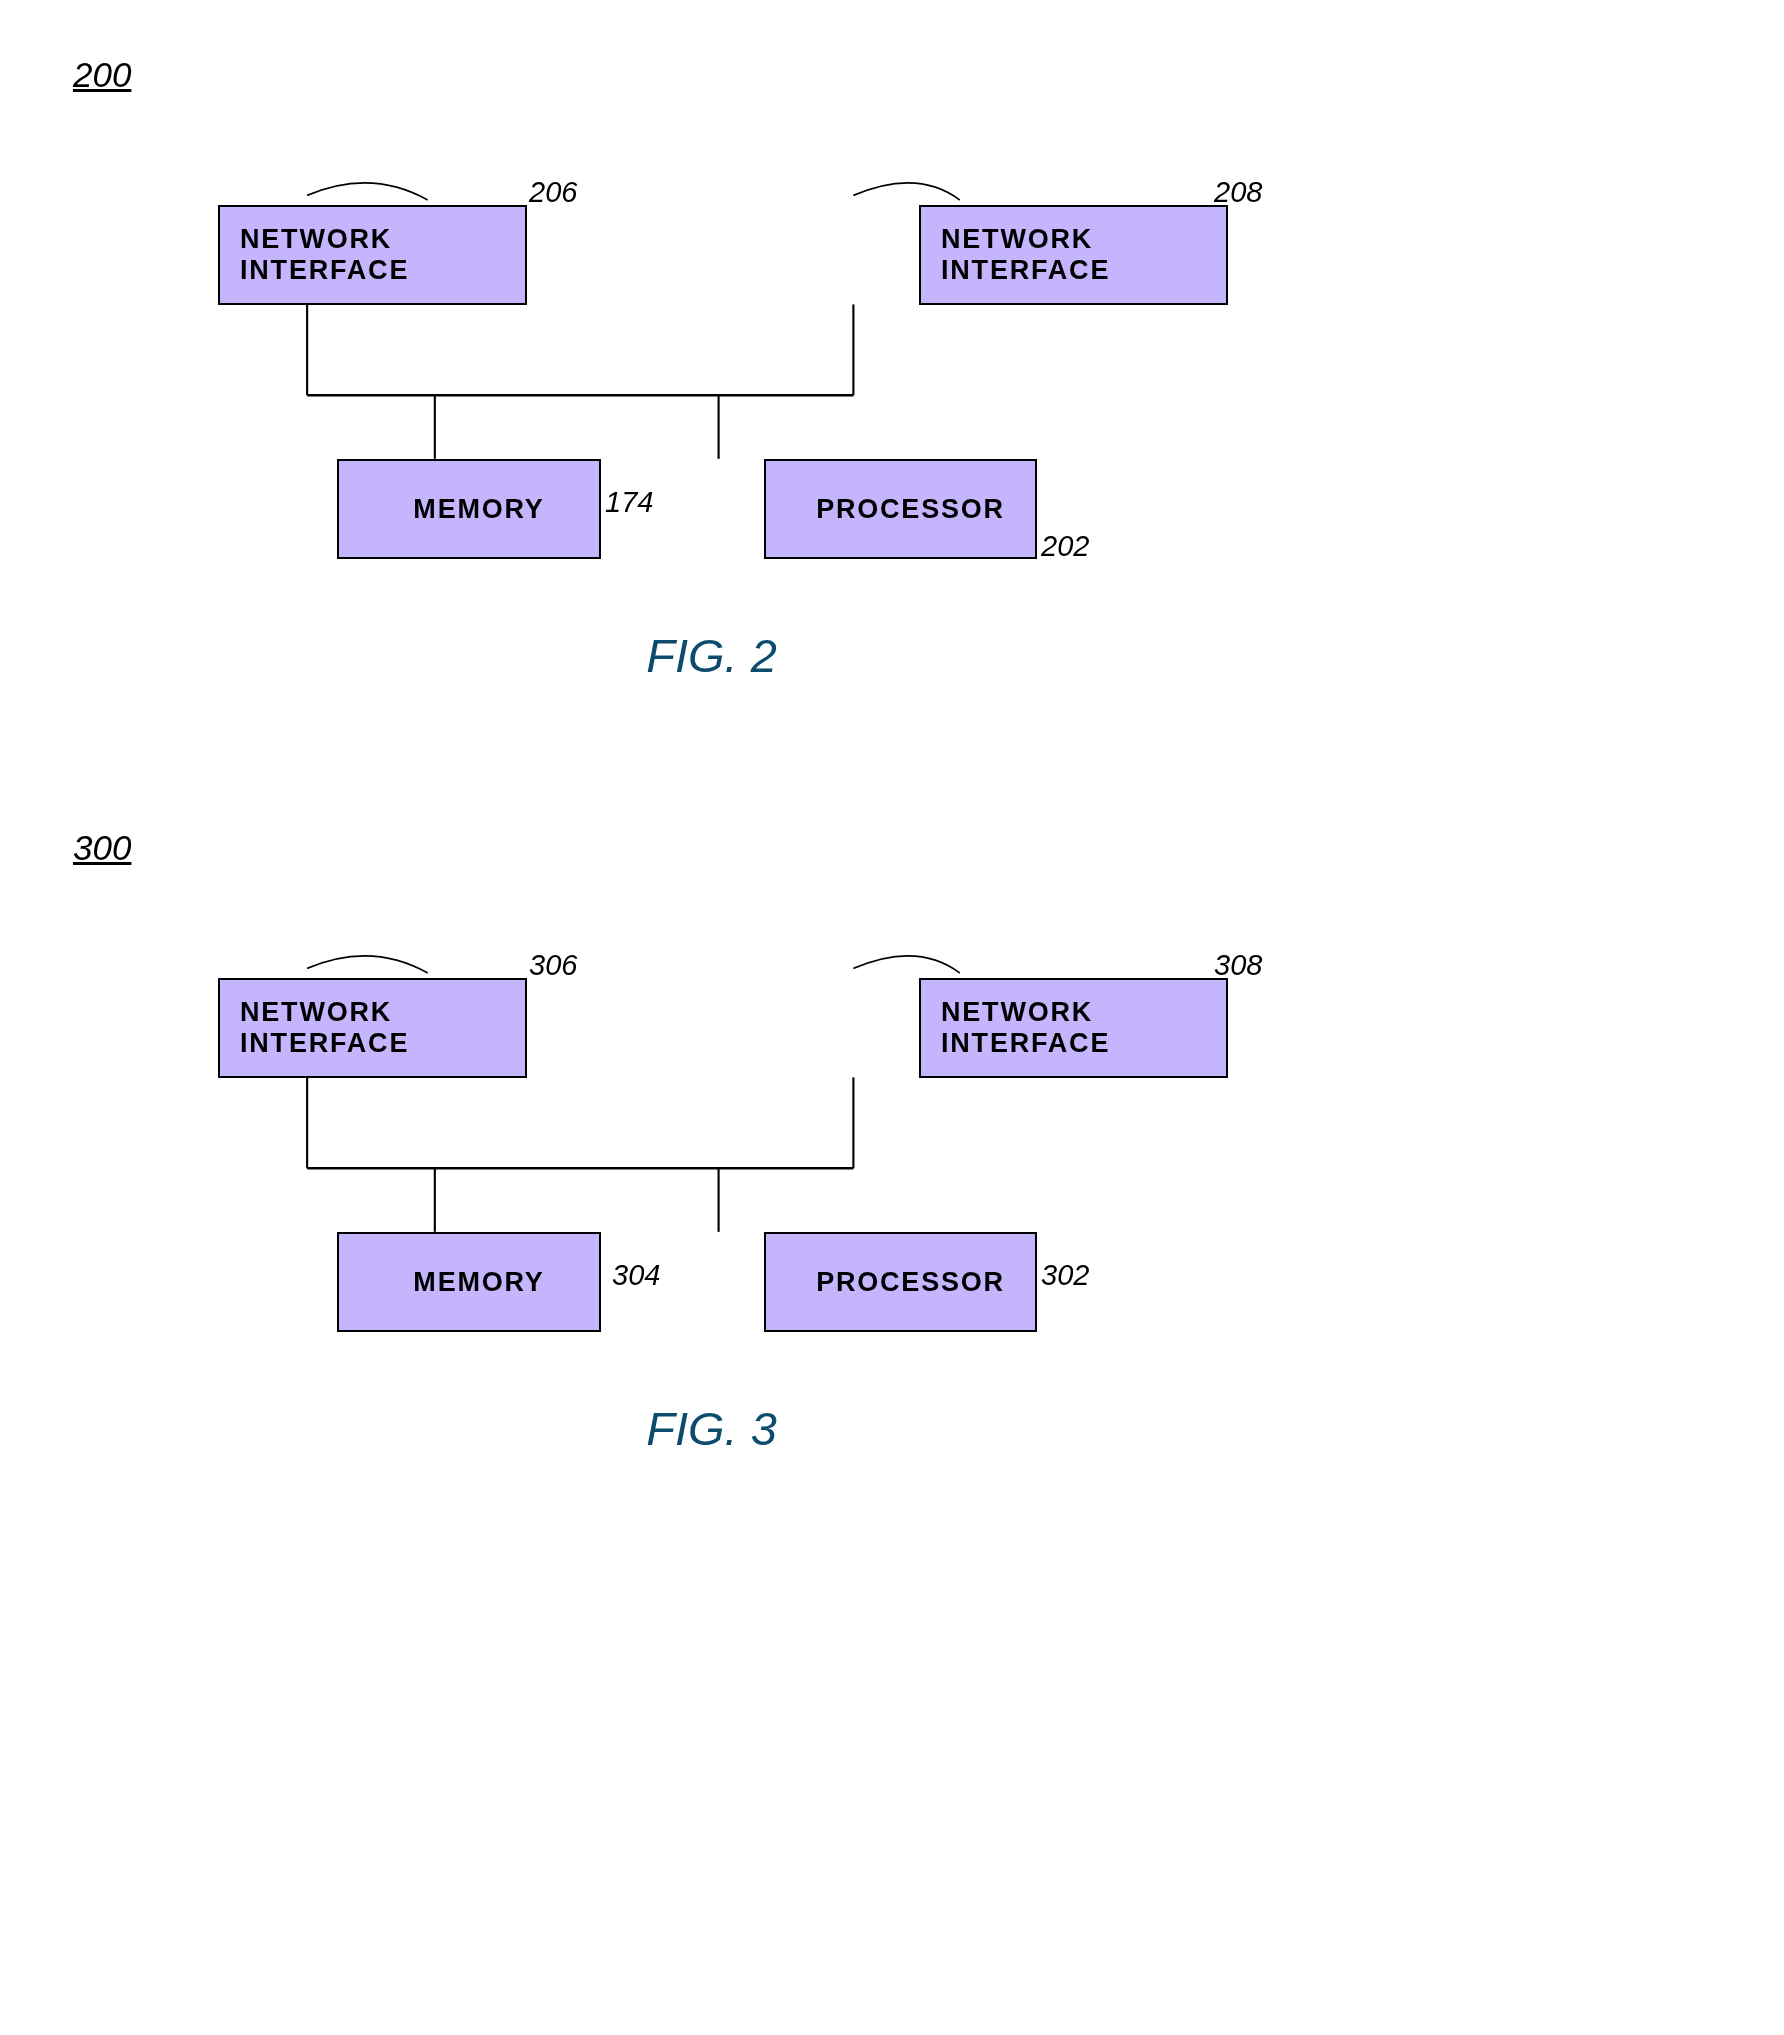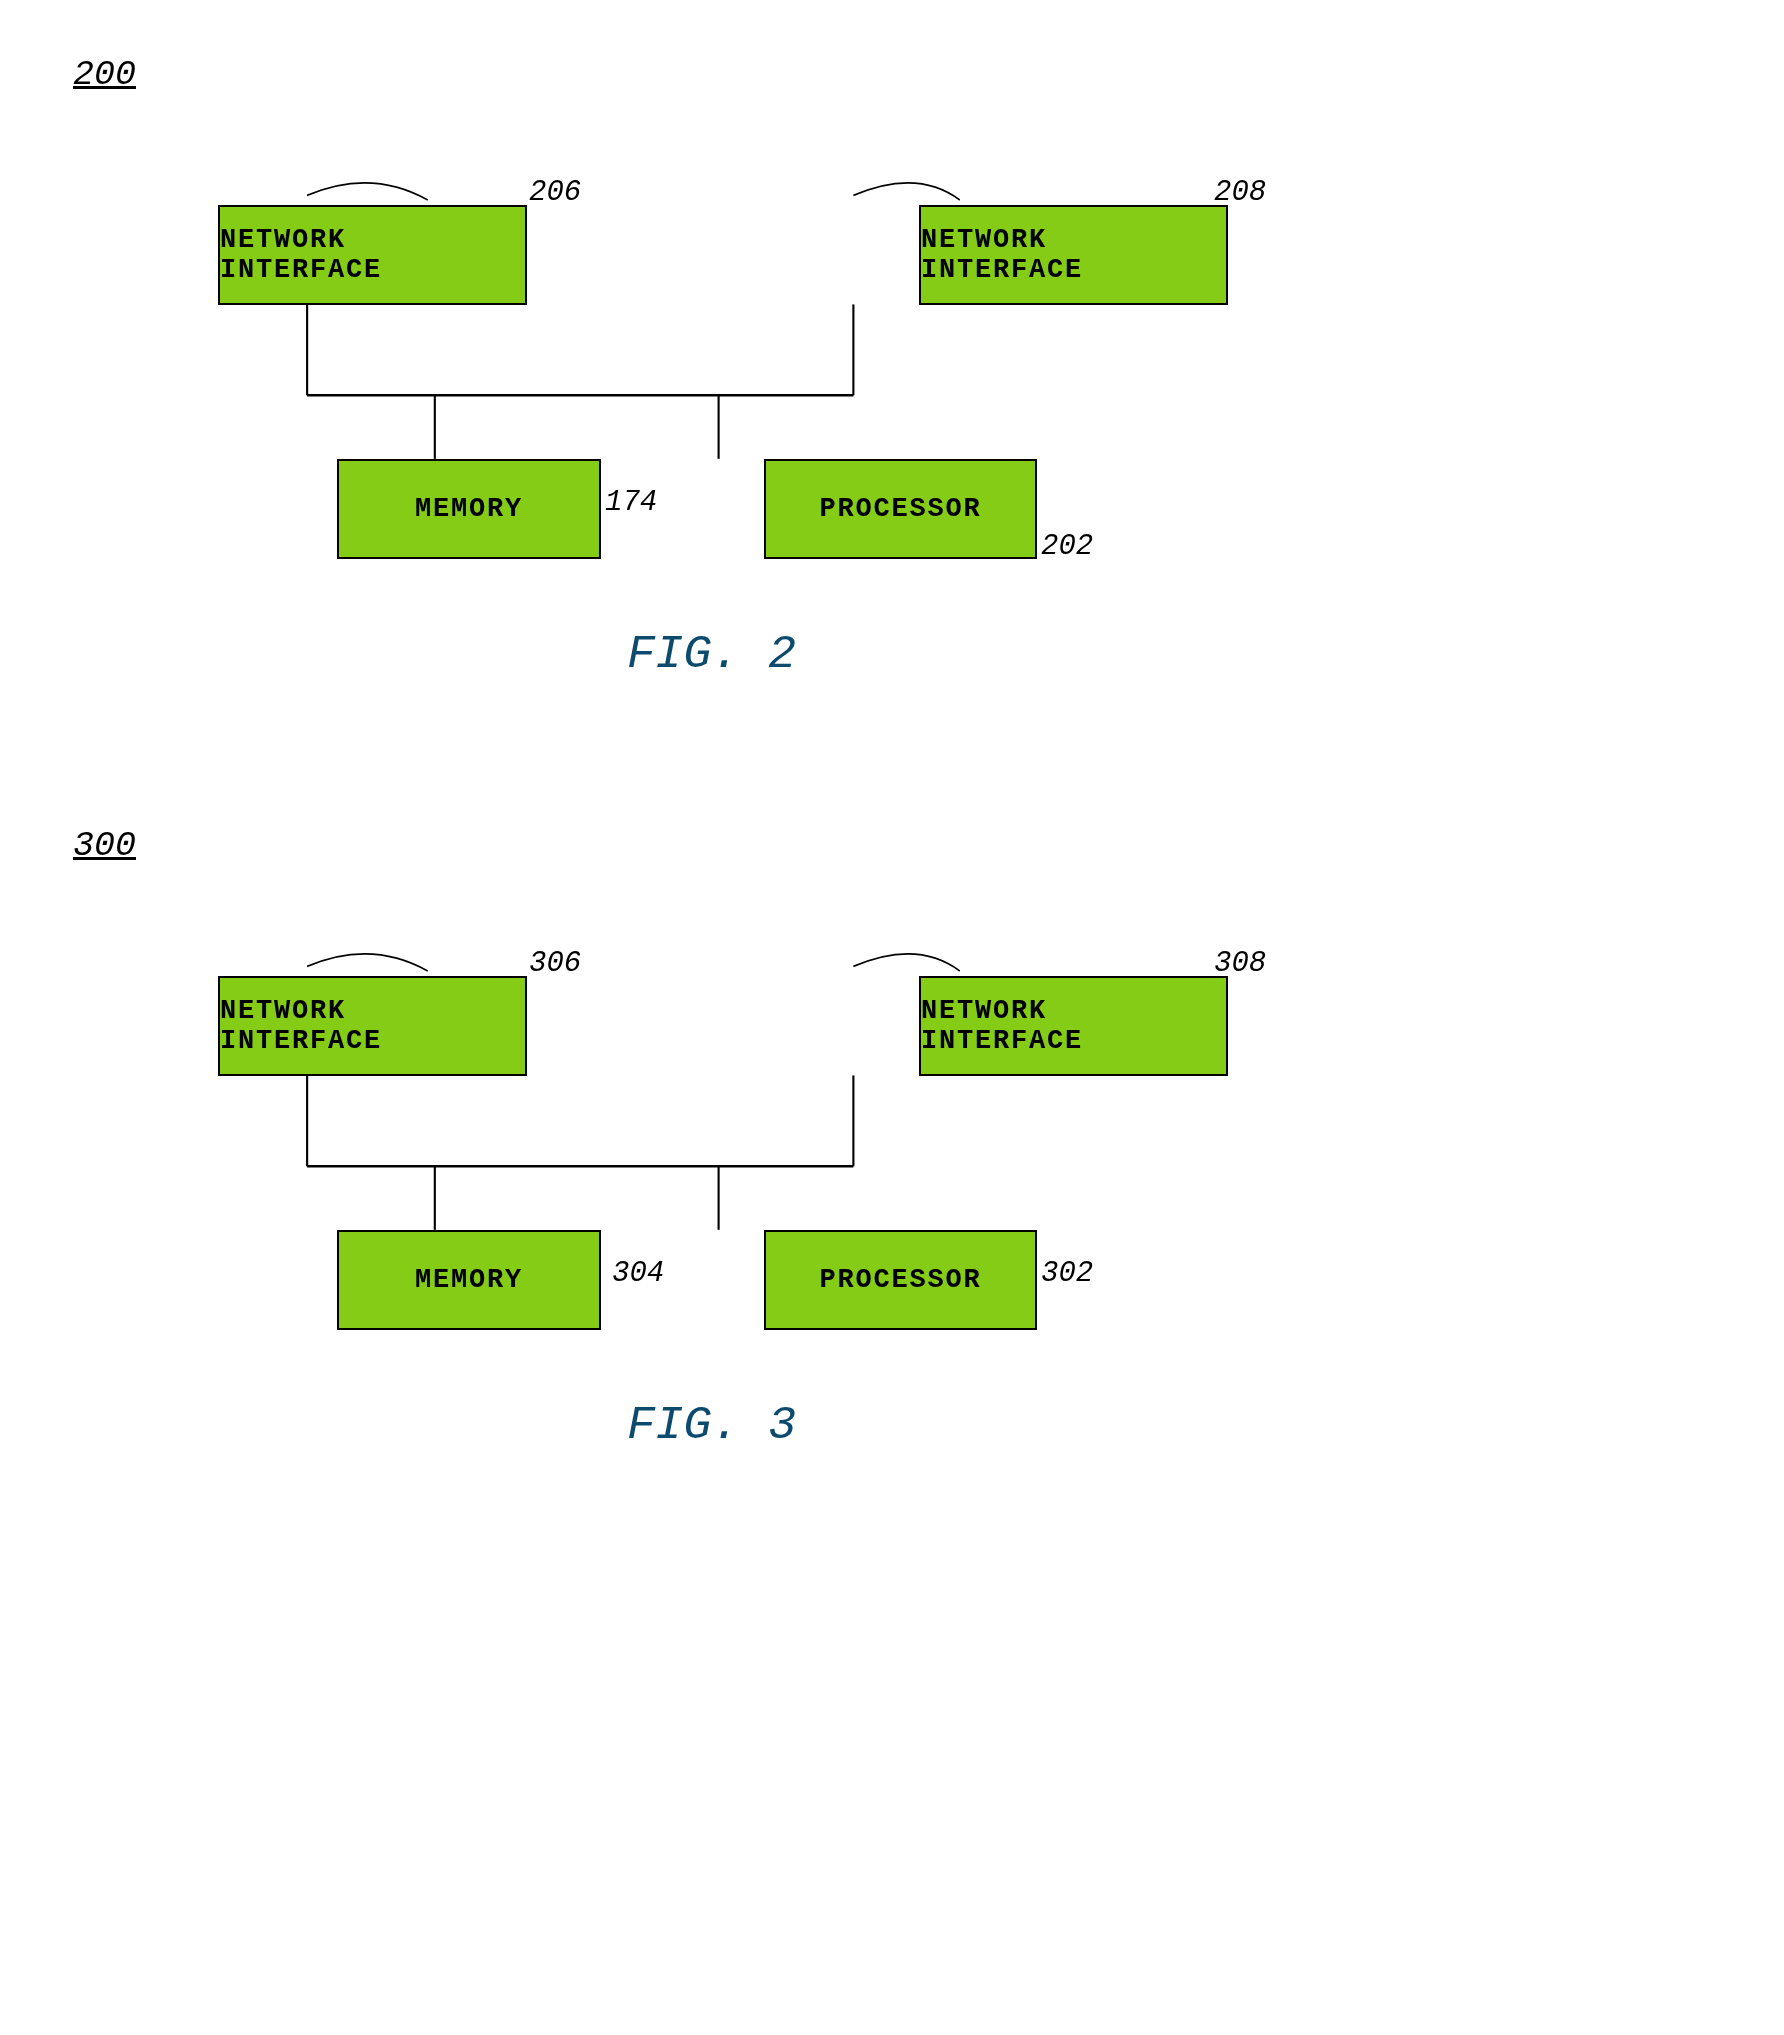--- a/index.html
+++ b/index.html
@@ -11,21 +11,20 @@
       min-height: 2036px;
       position: relative;
     }
 
     .page {
       width: 1423px;
       min-height: 2036px;
       background: #fff;
       position: relative;
       padding: 55px 73px;
-      font-family: Liberation Mono, monospace;
     }
 
     .diagram-section {
       position: relative;
       margin-bottom: 145px;
     }
 
     .diagram-label {
       font-style: italic;
       font-size: 35px;
@@ -39,27 +38,28 @@
     .diagram-area {
       position: relative;
       width: 100%;
       height: 436px;
     }
 
     
     .box {
       position: absolute;
       border: 2.7px solid #000;
-      background: #84cc16;
+      background: #c4b5fd;
       display: flex;
       align-items: center;
       justify-content: center;
       font-size: 27px;
       font-weight: bold;
       letter-spacing: 1.8px;
+      padding-left: 20px;
     }
 
     
     .ref-label {
       position: absolute;
       font-style: italic;
       font-size: 29px;
       color: #000000;
     }
 

